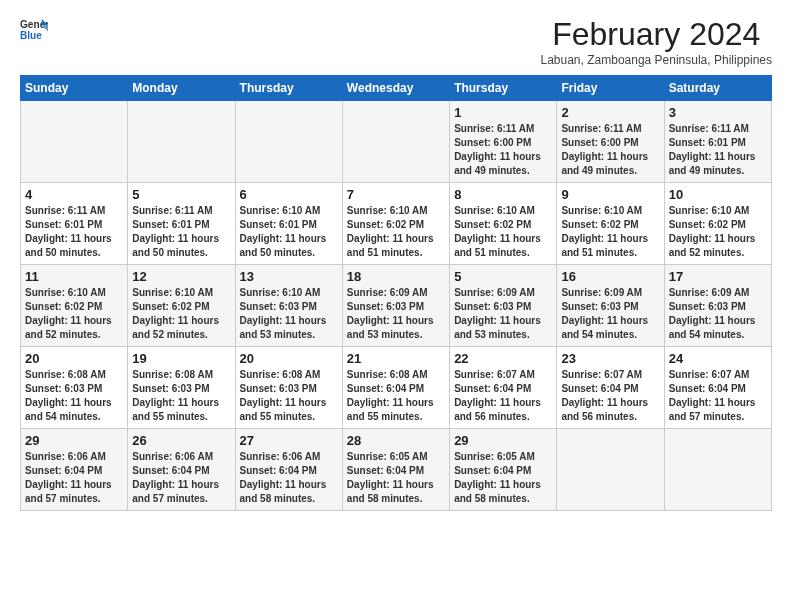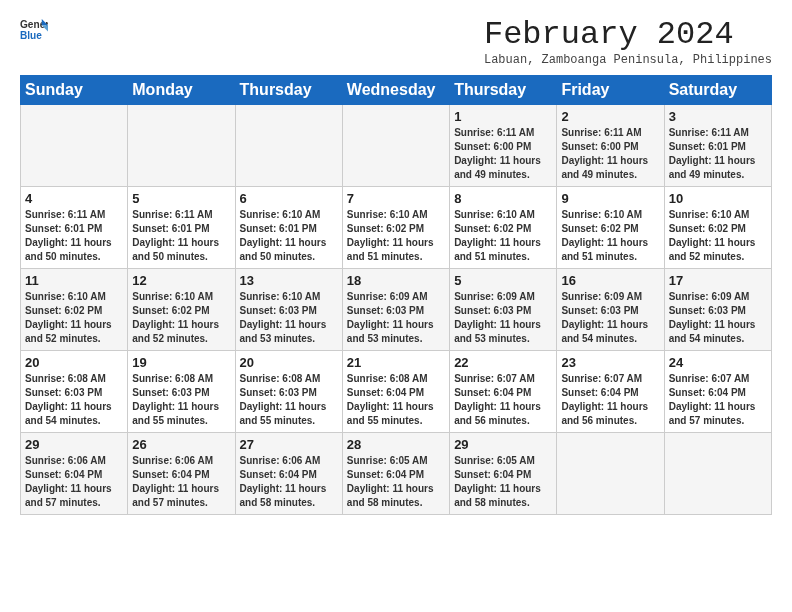--- a/index.html
+++ b/index.html
@@ -19,41 +19,40 @@
     .logo {
       display: flex;
       align-items: center;
       gap: 4px;
     }
     .logo-icon {
       width: 28px;
       height: 28px;
     }
     .title-section {
-      text-align: left;
-      font-family: Liberation Mono, monospace;
+      text-align: center;
     }
     .main-title {
       font-size: 32px;
       font-weight: normal;
       color: #222;
     }
     .subtitle {
       font-size: 12px;
       color: #444;
     }
     table {
       width: 100%;
       border-collapse: collapse;
       table-layout: fixed;
     }
     thead tr th {
       background-color: #1a6abf;
       color: #fff;
-      font-size: 16px;
+      font-size: 12px;
       font-weight: bold;
       padding: 5px 4px;
       text-align: left;
       border: 1px solid #1a6abf;
     }
     tbody tr td {
       border: 1px solid #ccc;
       vertical-align: top;
       padding: 4px 4px;
       font-size: 10px;

